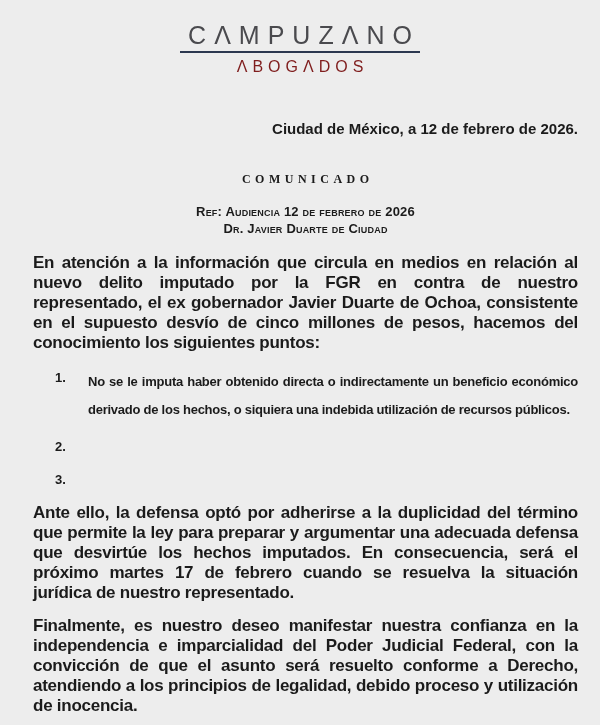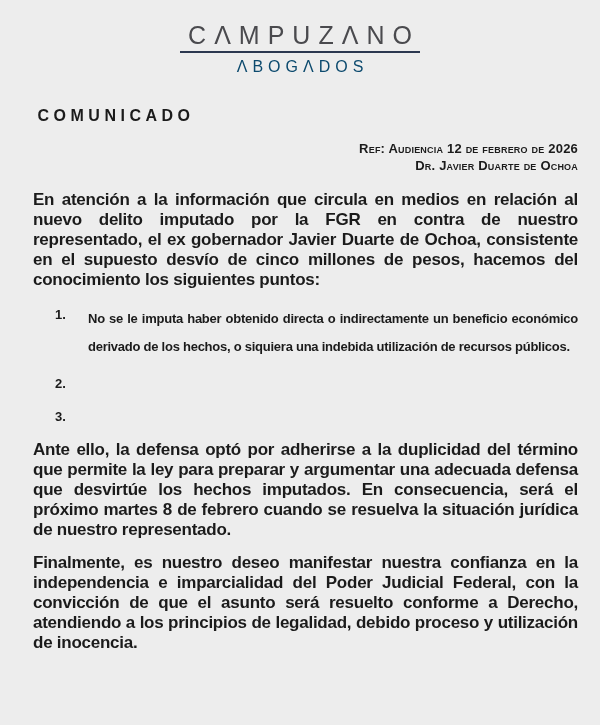--- a/index.html
+++ b/index.html
@@ -43,46 +43,47 @@
   .firm-divider {
     height: 2px;
     background: #2c3850;
     margin-top: 3px;
   }
   .firm-subtitle {
     font-size: 16px;
     line-height: 18px;
     font-weight: 400;
     letter-spacing: 5px;
-    color: #0c4a6e;
+    color: #7f1d1d;
     margin-top: 5px;
     white-space: nowrap;
     text-indent: 5px;
   }
 
   
   .date-line {
     margin-top: 43px;
     text-align: right;
     font-size: 15px;
     line-height: 20px;
     font-weight: 700;
   }
   .doc-title {
     margin-top: 30px;
-    text-align: left;
-    font-size: 16px;
+    text-align: center;
+    font-size: 12px;
     line-height: 20px;
     font-weight: 700;
     letter-spacing: 4.5px;
     text-indent: 4.5px;
+    font-family: Liberation Serif, serif;
   }
   .ref-block {
     margin-top: 14px;
-    text-align: right;
+    text-align: center;
     font-size: 13px;
     line-height: 17px;
     font-weight: 700;
     font-variant: small-caps;
     letter-spacing: 0.2px;
   }
 
   
   .para {
     margin: 0;
@@ -127,40 +128,41 @@
 <div class="page">
 
   <header class="letterhead">
     <div class="letterhead-inner">
       <div class="firm-name">CΛMPUZΛNO</div>
       <div class="firm-divider"></div>
       <div class="firm-subtitle">ΛBOGΛDOS</div>
     </div>
   </header>
 
+  <div class="date-line">Ciudad de México, a 12 de febrero de 2026.</div>
 
   <h1 class="doc-title">COMUNICADO</h1>
 
   <div class="ref-block">
     <div>Ref: Audiencia 12 de febrero de 2026</div>
-    <div>Dr. Javier Duarte de Ochoa</div>
+    <div>Dr. Javier Duarte de Ciudad</div>
   </div>
 
   <p class="para">En atención a la información que circula en medios en relación al nuevo delito imputado por la FGR en contra de nuestro representado, el ex gobernador Javier Duarte de Ochoa, consistente en el supuesto desvío de cinco millones de pesos, hacemos del conocimiento los siguientes puntos:</p>
 
   <div class="points">
     <div class="point">
       <div class="point-number">1.</div>
       <div class="point-text">No se le imputa haber obtenido directa o indirectamente un beneficio económico derivado de los hechos, o siquiera una indebida utilización de recursos públicos.</div>
     </div>
     <div class="point">
       <div class="point-number">2.</div>
     </div>
     <div class="point">
       <div class="point-number">3.</div>
     </div>
   </div>
 
-  <p class="para closing">Ante ello, la defensa optó por adherirse a la duplicidad del término que permite la ley para preparar y argumentar una adecuada defensa que desvirtúe los hechos imputados. En consecuencia, será el próximo martes 8 de febrero cuando se resuelva la situación jurídica de nuestro representado.</p>
+  <p class="para closing">Ante ello, la defensa optó por adherirse a la duplicidad del término que permite la ley para preparar y argumentar una adecuada defensa que desvirtúe los hechos imputados. En consecuencia, será el próximo martes 17 de febrero cuando se resuelva la situación jurídica de nuestro representado.</p>
 
   <p class="para final">Finalmente, es nuestro deseo manifestar nuestra confianza en la independencia e imparcialidad del Poder Judicial Federal, con la convicción de que el asunto será resuelto conforme a Derecho, atendiendo a los principios de legalidad, debido proceso y utilización de inocencia.</p>
 
 </div>
 
 </body></html>

